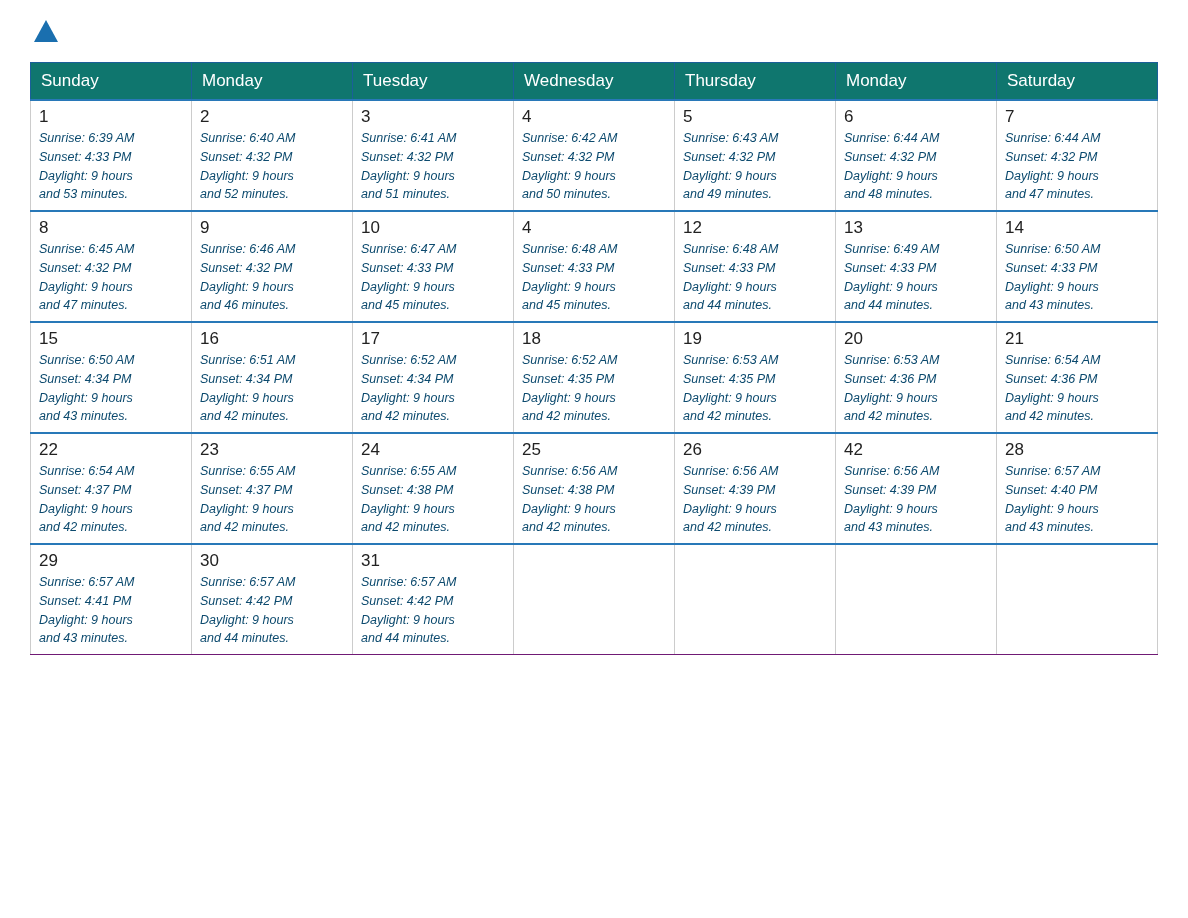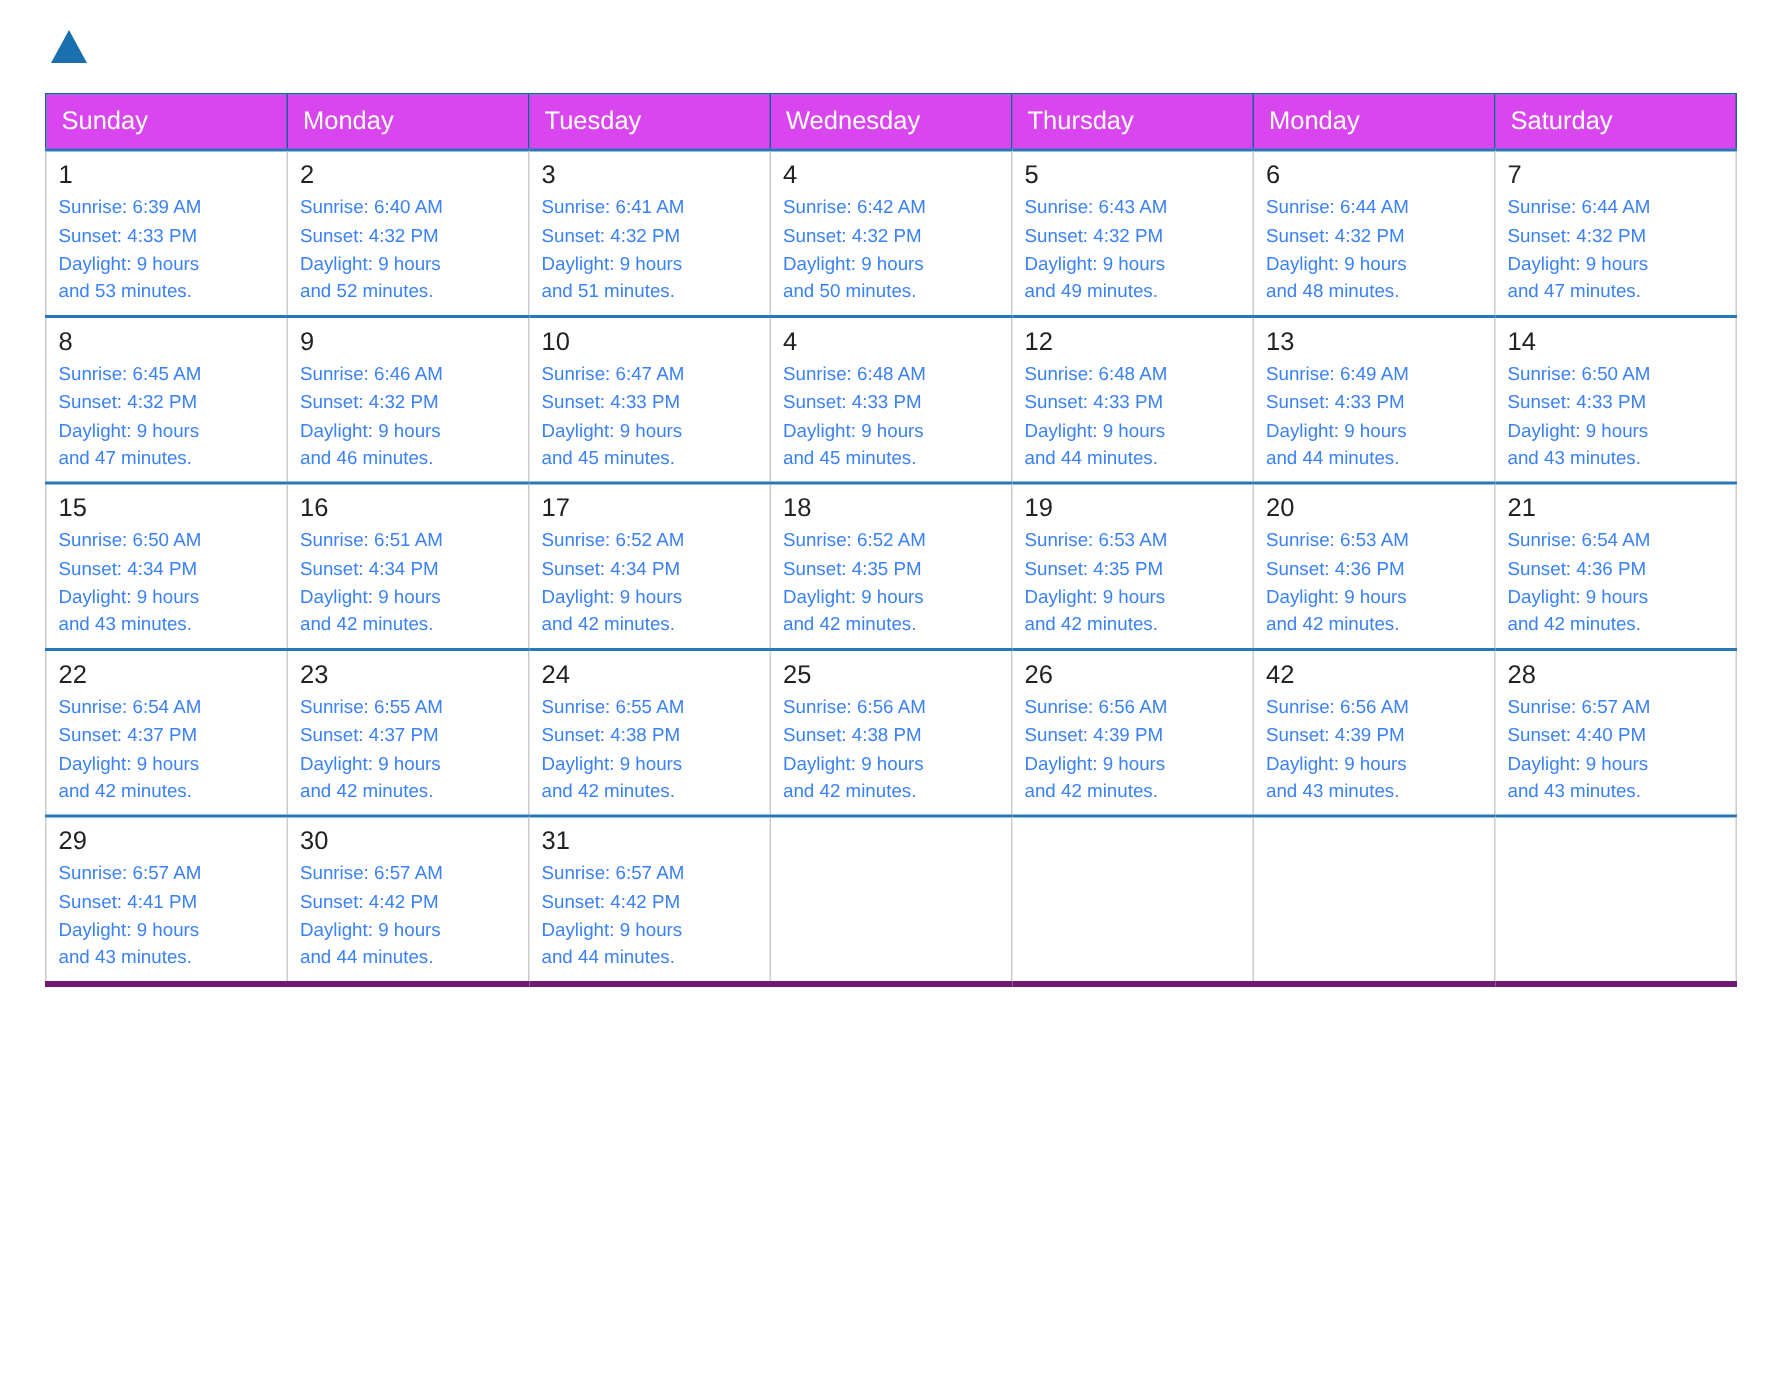--- a/index.html
+++ b/index.html
@@ -50,21 +50,21 @@
       font-size: 20px;
       color: #555;
       margin-top: 4px;
     }
     .calendar-table {
       width: 100%;
       border-collapse: collapse;
       table-layout: fixed;
     }
     .calendar-table thead tr th {
-      background-color: #d946ef;
+      background-color: #0f766e;
       color: #fff;
       font-size: 17px;
       font-weight: normal;
       padding: 8px 10px;
       text-align: left;
       border: 1px solid #1a5f99;
     }
     .calendar-table tbody tr td {
       vertical-align: top;
       padding: 6px 8px;
@@ -81,28 +81,29 @@
     }
     .day-number {
       font-size: 17px;
       color: #222;
       font-weight: normal;
       display: block;
       margin-bottom: 2px;
     }
     .day-info {
       font-size: 12.5px;
-      color: #3b82f6;
+      color: #0c4a6e;
       line-height: 1.5;
+      font-style: italic;
     }
     .empty-cell {
       background: #fff;
     }
     tbody tr:last-child td {
-      border-bottom: 4px solid #701a75;
+      border-bottom: 1px solid #701a75;
     }
   </style>
 </head>
 <body>
 
 <div class="header-section">
   <div class="logo-wrapper">
     <div class="logo-line1">
       <span class="logo-text-general"></span>
       <svg width="28" height="28" viewBox="0 0 28 28" style="margin-left:2px;margin-top:-2px;">

